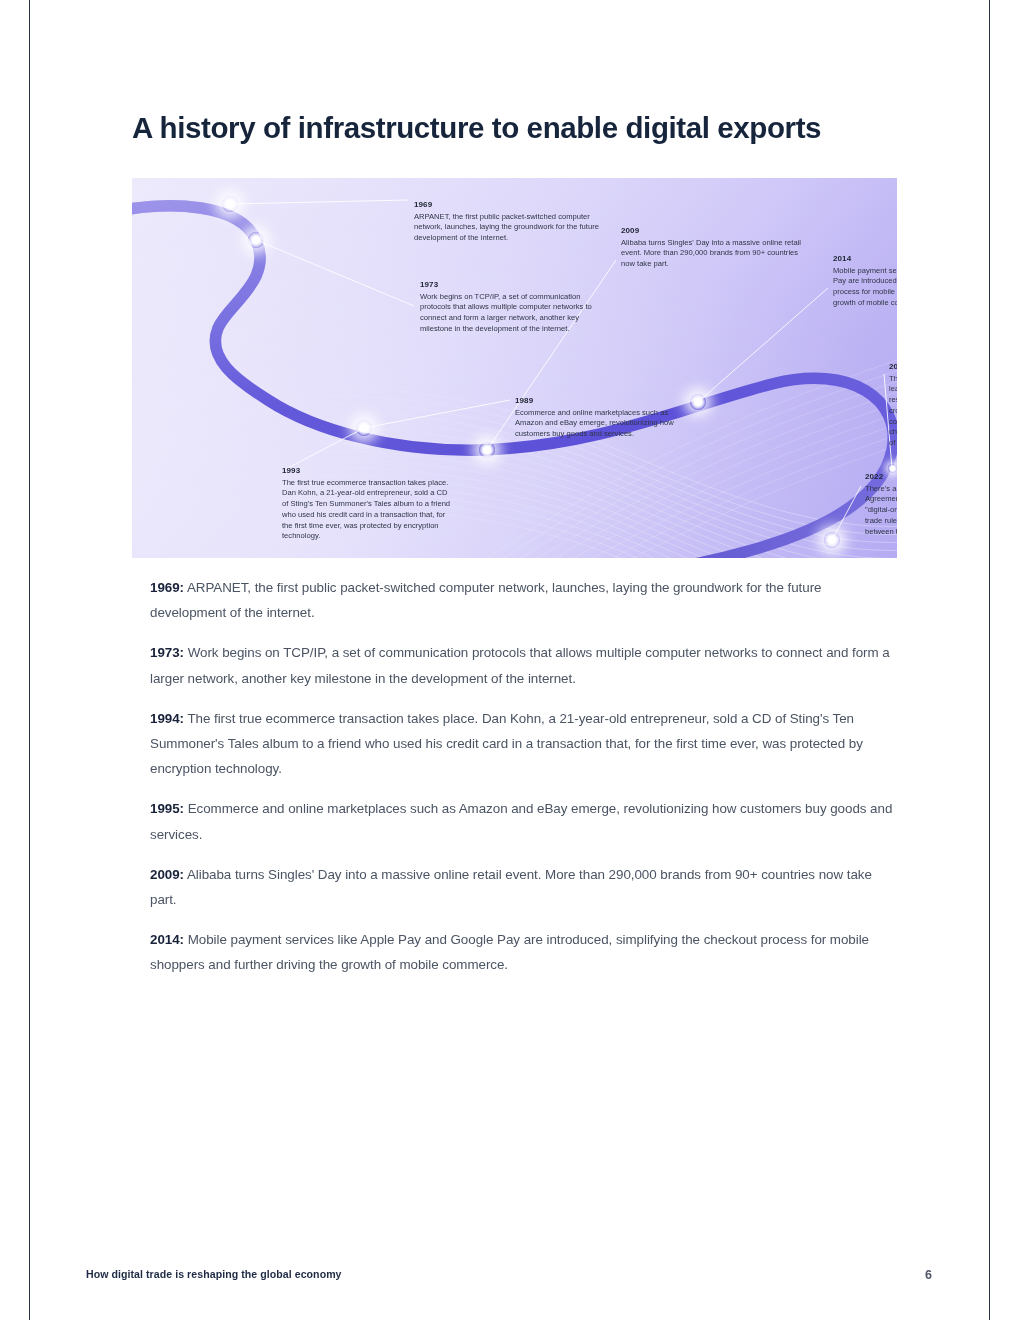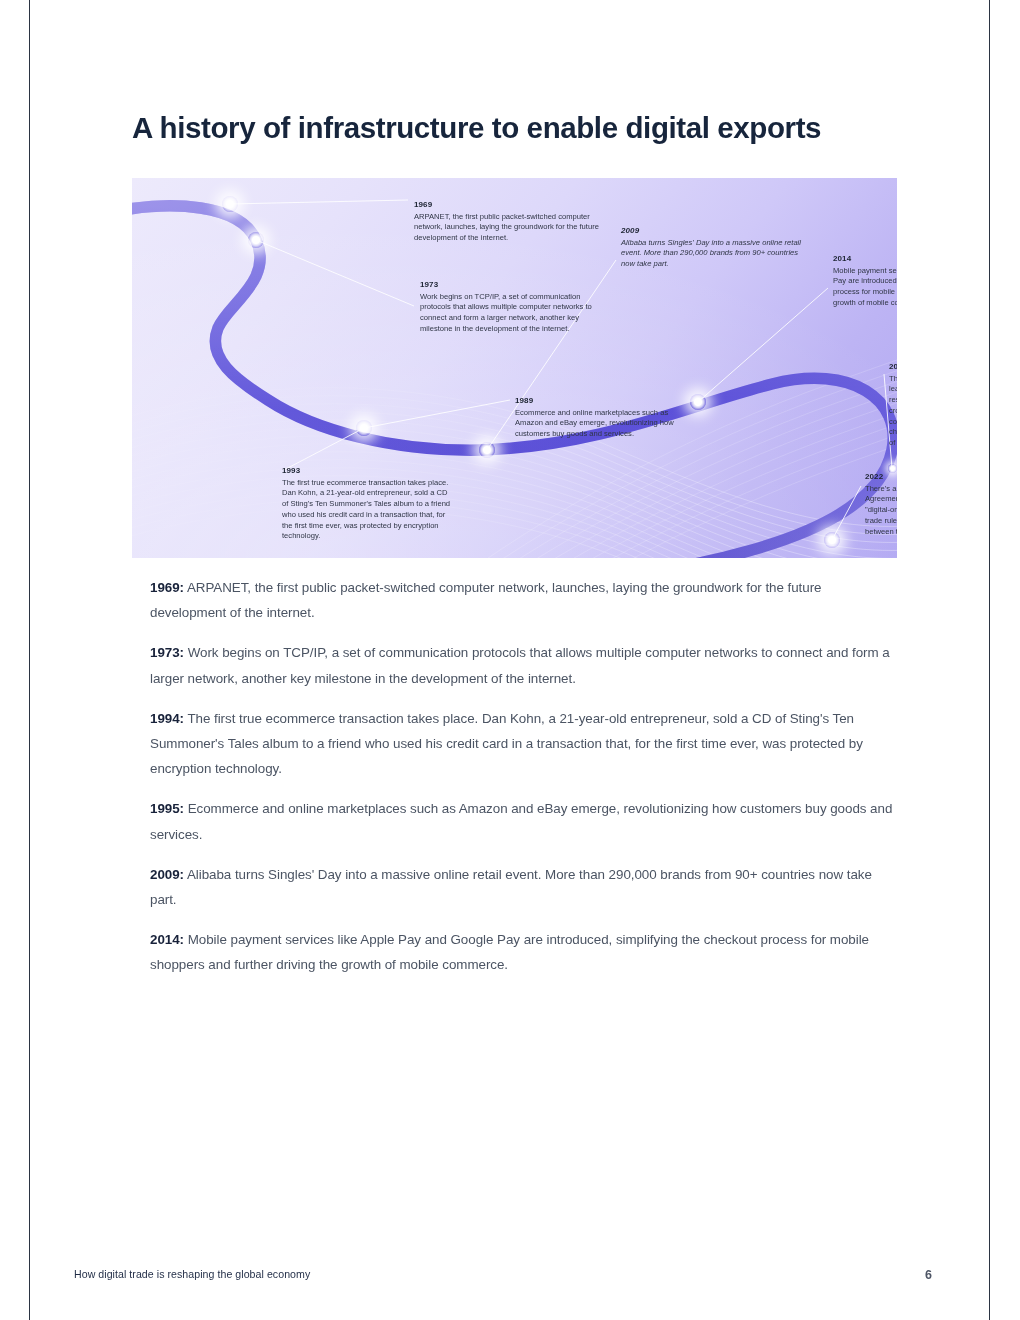--- a/index.html
+++ b/index.html
@@ -90,21 +90,21 @@
   }
   .anno .tx {
     font-size: 7.6px;
     line-height: 1.42;
     color: #2f3545;
     display: block;
   }
 
   .a1969 { left: 282px; top: 22px;  width: 196px; }
   .a1973 { left: 288px; top: 102px; width: 178px; }
-  .a2009 { left: 489px; top: 48px;  width: 180px; font-style: italic; }
+  .a2009 { left: 489px; top: 48px;  width: 180px; }
   .a2014 { left: 701px; top: 76px;  width: 175px; }
   .a2020 { left: 757px; top: 184px; width: 120px; }
   .a2022 { left: 733px; top: 294px; width: 145px; }
   .a1995 { left: 383px; top: 218px; width: 172px; }
   .a1994 { left: 150px; top: 288px; width: 170px; }
 
   
   .node {
     position: absolute;
     width: 9px; height: 9px;
@@ -142,24 +142,24 @@
   
   .footer {
     position: absolute;
     left: 29px;
     right: 29px;
     top: 1268px;
     height: 22px;
   }
   .footer-title {
     position: absolute;
-    left: 15px;
+    left: 27px;
     top: 0;
     font-size: 10.6px;
-    font-weight: 400;
+    font-weight: 700;
     color: #1f2b45;
     letter-spacing: 0.05px;
   }
   .footer-page {
     position: absolute;
     right: 28px;
     top: 0;
     font-size: 12.5px;
     font-weight: 600;
     color: #4e5666;

